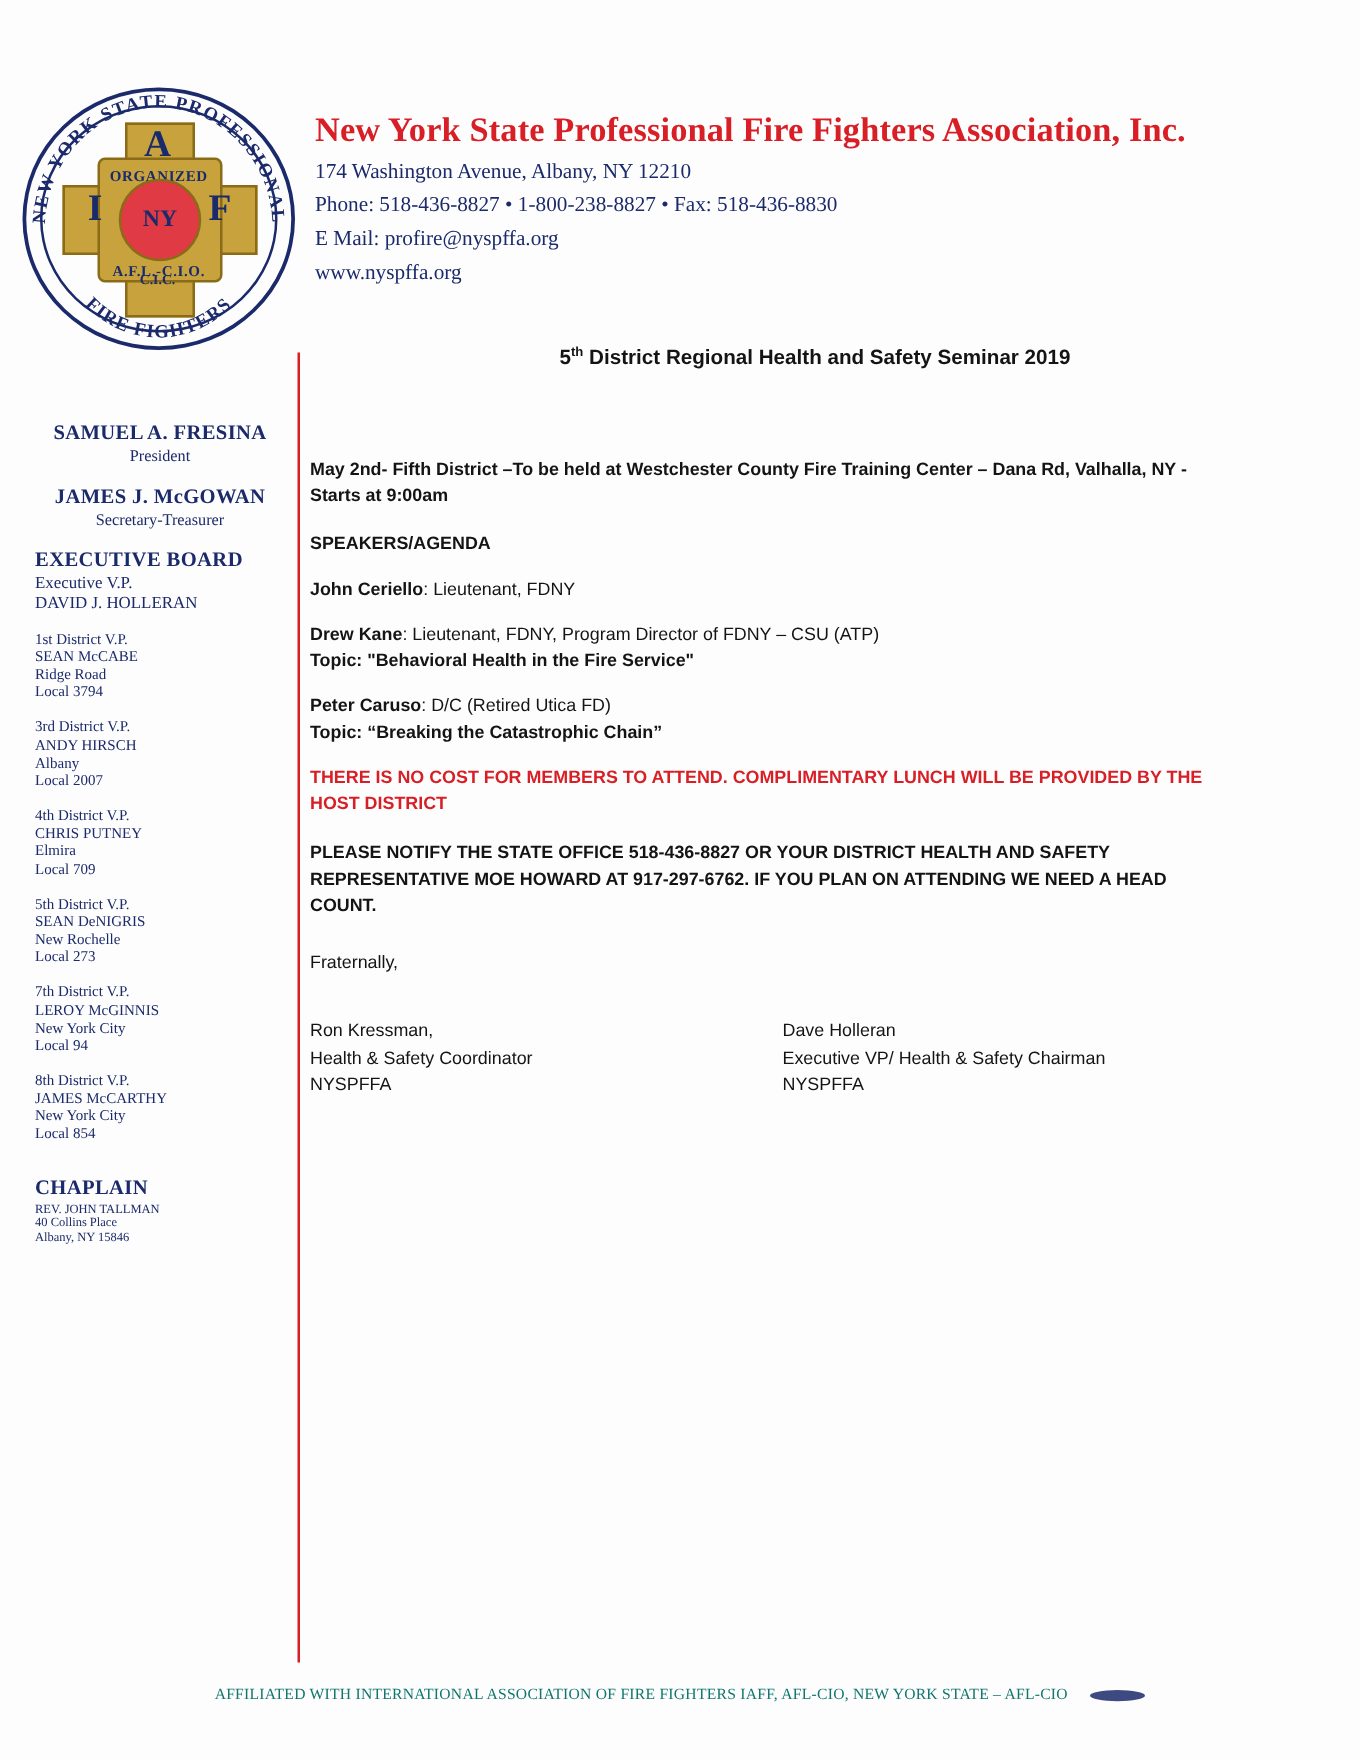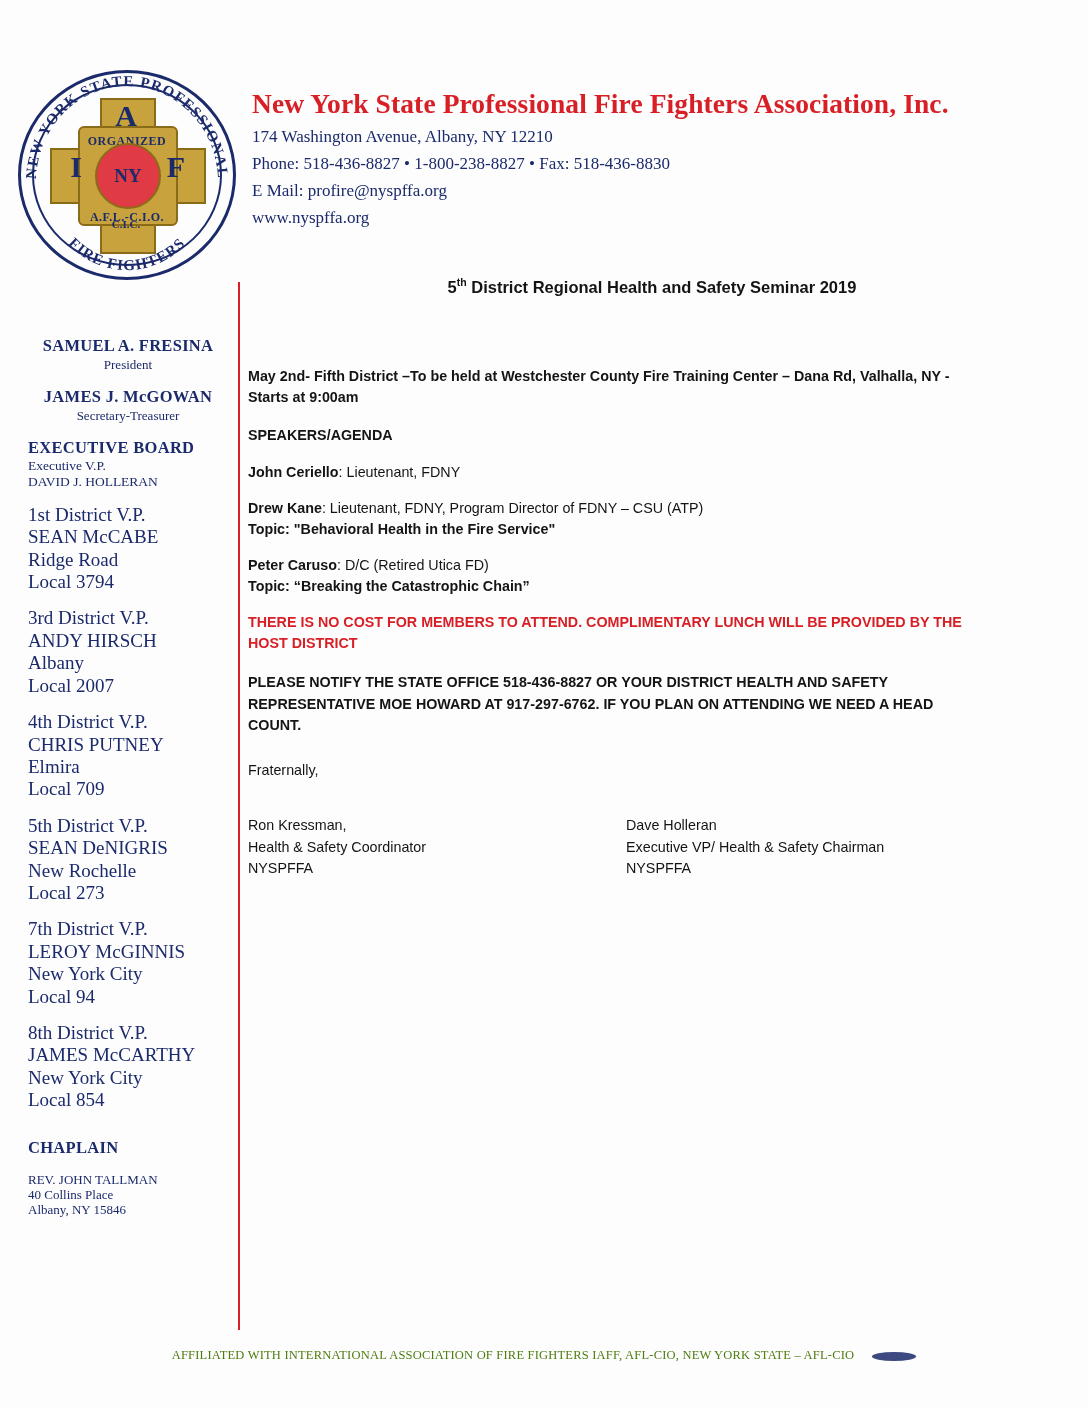--- a/index.html
+++ b/index.html
@@ -161,33 +161,33 @@
     font-weight: bold;
     margin-top: 14px;
     letter-spacing: 0.3px;
   }
   .board-sub {
     font-size: 13.5px;
     line-height: 1.18;
   }
   .bgroup {
     margin-top: 14px;
-    font-size: 19px;
+    font-size: 12px;
     line-height: 1.18;
   }
   .chap-head {
     font-size: 16.5px;
     font-weight: bold;
     margin-top: 26px;
     letter-spacing: 0.3px;
   }
   .chap-body {
-    font-size: 13px;
+    font-size: 10px;
     line-height: 1.18;
-    margin-top: 14px;
+    margin-top: 2px;
   }
 
   
   .body-title {
     position: absolute;
     left: 252px;
     top: 276px;
     width: 800px;
     text-align: center;
     font-family: "Liberation Sans", sans-serif;
@@ -237,21 +237,21 @@
   .sig-left { left: 0; }
   .sig-right { left: 378px; }
 
   
   .footer {
     position: absolute;
     left: 0;
     top: 1348px;
     width: 1088px;
     text-align: center;
-    color: #4d7c0f;
+    color: #0f766e;
     font-family: "Liberation Serif", serif;
     font-size: 12.5px;
     letter-spacing: 0.2px;
   }
   .footer-mark {
     display: inline-block;
     width: 44px;
     height: 9px;
     margin-left: 18px;
     vertical-align: middle;

